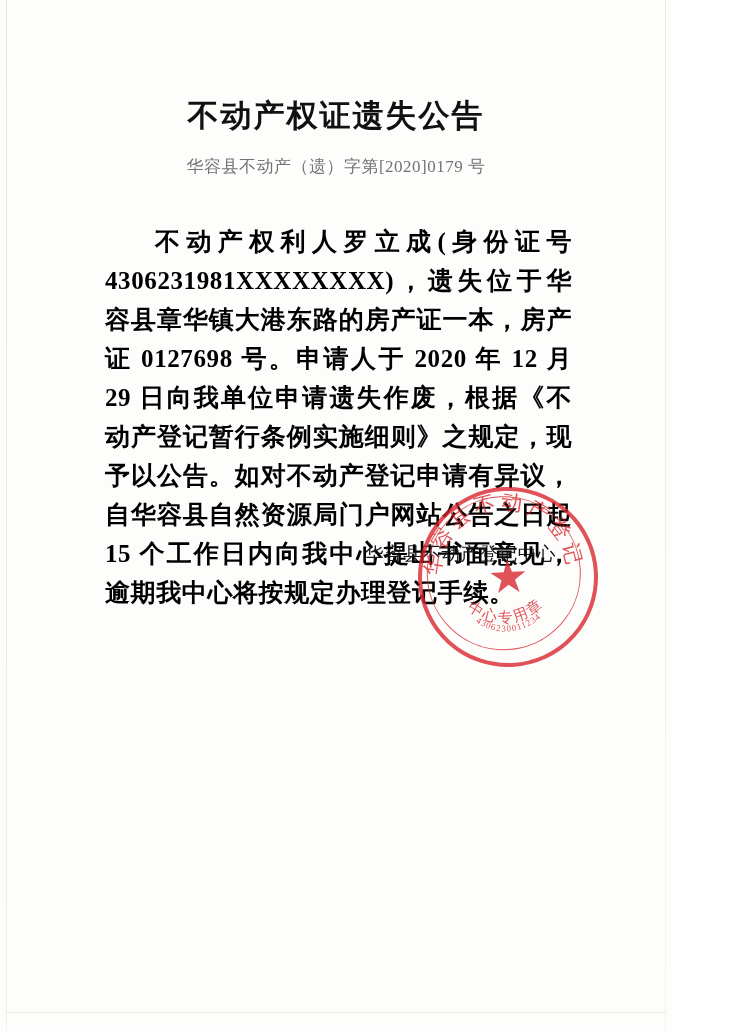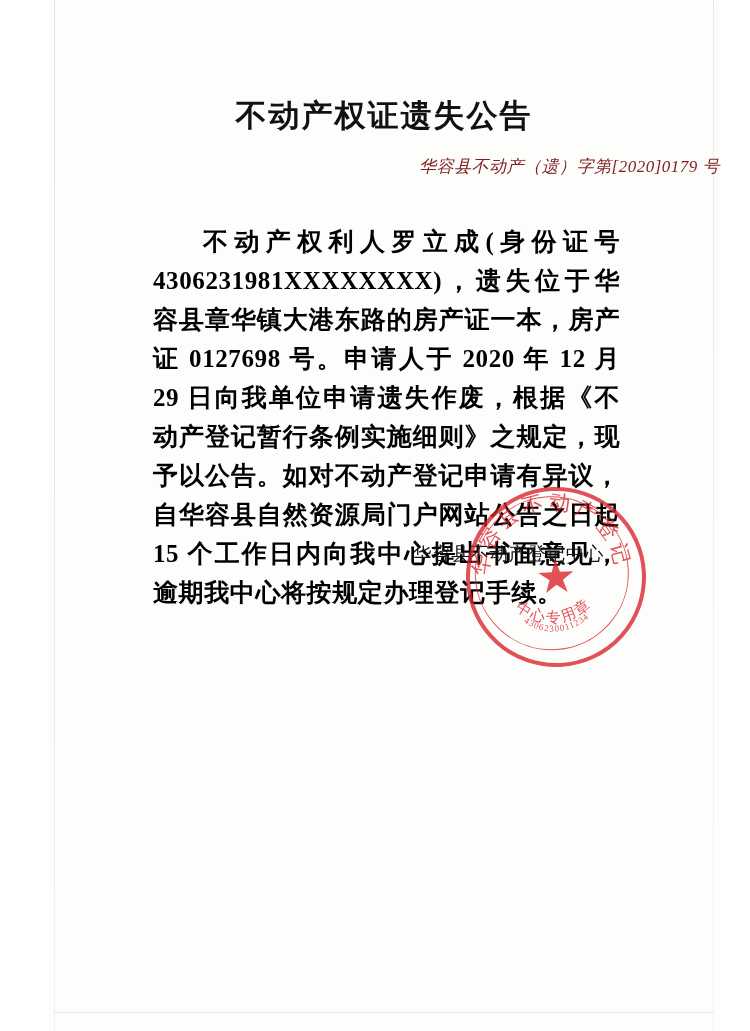--- a/index.html
+++ b/index.html
@@ -17,21 +17,20 @@
   }
 
   
   .page {
     position: absolute;
     left: 0; top: 0;
     width: 672px;
     height: 1031px;
     background: #fdfdfc;
     box-sizing: border-box;
-    margin-left: 48px;
   }
   .scan-edge-left {
     position: absolute;
     left: 6px; top: 0;
     width: 1px; height: 1031px;
     background: linear-gradient(to bottom, rgba(0,0,0,0.10), rgba(0,0,0,0.05));
   }
   .scan-edge-right {
     position: absolute;
     right: 6px; top: 0;
@@ -53,25 +52,24 @@
     font-size: 31px;
     font-weight: bold;
     letter-spacing: 2px;
     color: #111;
   }
 
   .doc-subtitle {
     position: absolute;
     left: 0; right: 0;
     top: 155px;
-    text-align: right;
+    text-align: center;
     font-size: 17px;
     letter-spacing: 0.5px;
-    color: #7f1d1d;
-    font-style: italic;
+    color: #737373;
   }
 
   .body-text {
     position: absolute;
     left: 105px;
     right: 100px;
     top: 222px;
     font-size: 25px;
     line-height: 39px;
     text-align: justify;

